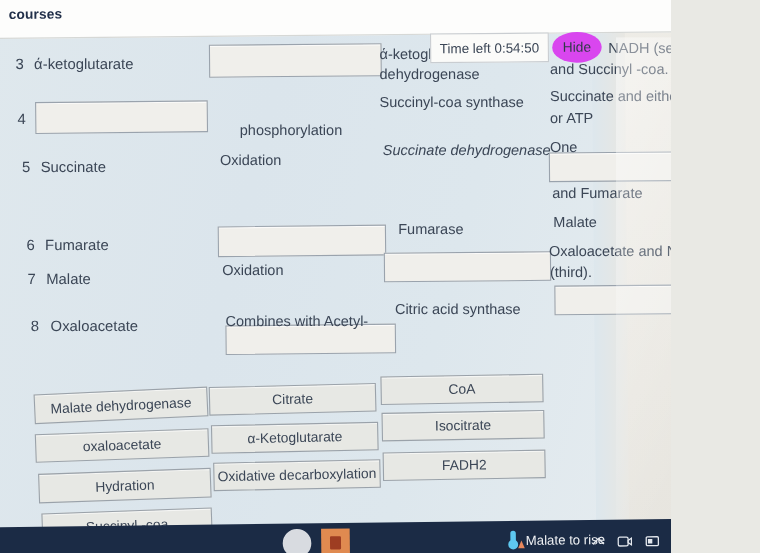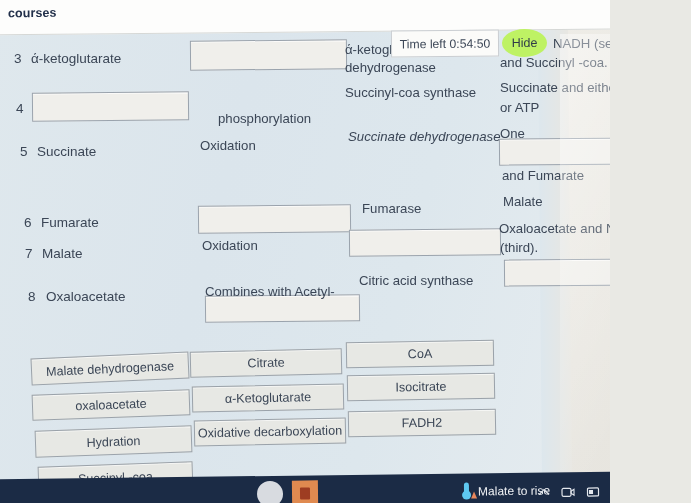--- a/index.html
+++ b/index.html
@@ -82,21 +82,21 @@
     transform: rotate(-0.5deg);
   }
   .timer-text {
     font-size: 12.2px; color: #3b4656; white-space: nowrap;
   }
   .hide-pill {
     position: absolute;
     left: 502px; top: 29px;
     width: 45px; height: 28px;
     border-radius: 50%;
-    background: #bef264;
+    background: #d946ef;
     display: flex; align-items: center; justify-content: center;
     transform: rotate(-0.5deg);
   }
   .hide-pill span { font-size: 12.5px; color: #2f3a48; }
 
   
   .tile {
     position: absolute;
     background: #e7e8e4;
     border: 1px solid #9aa2aa;

